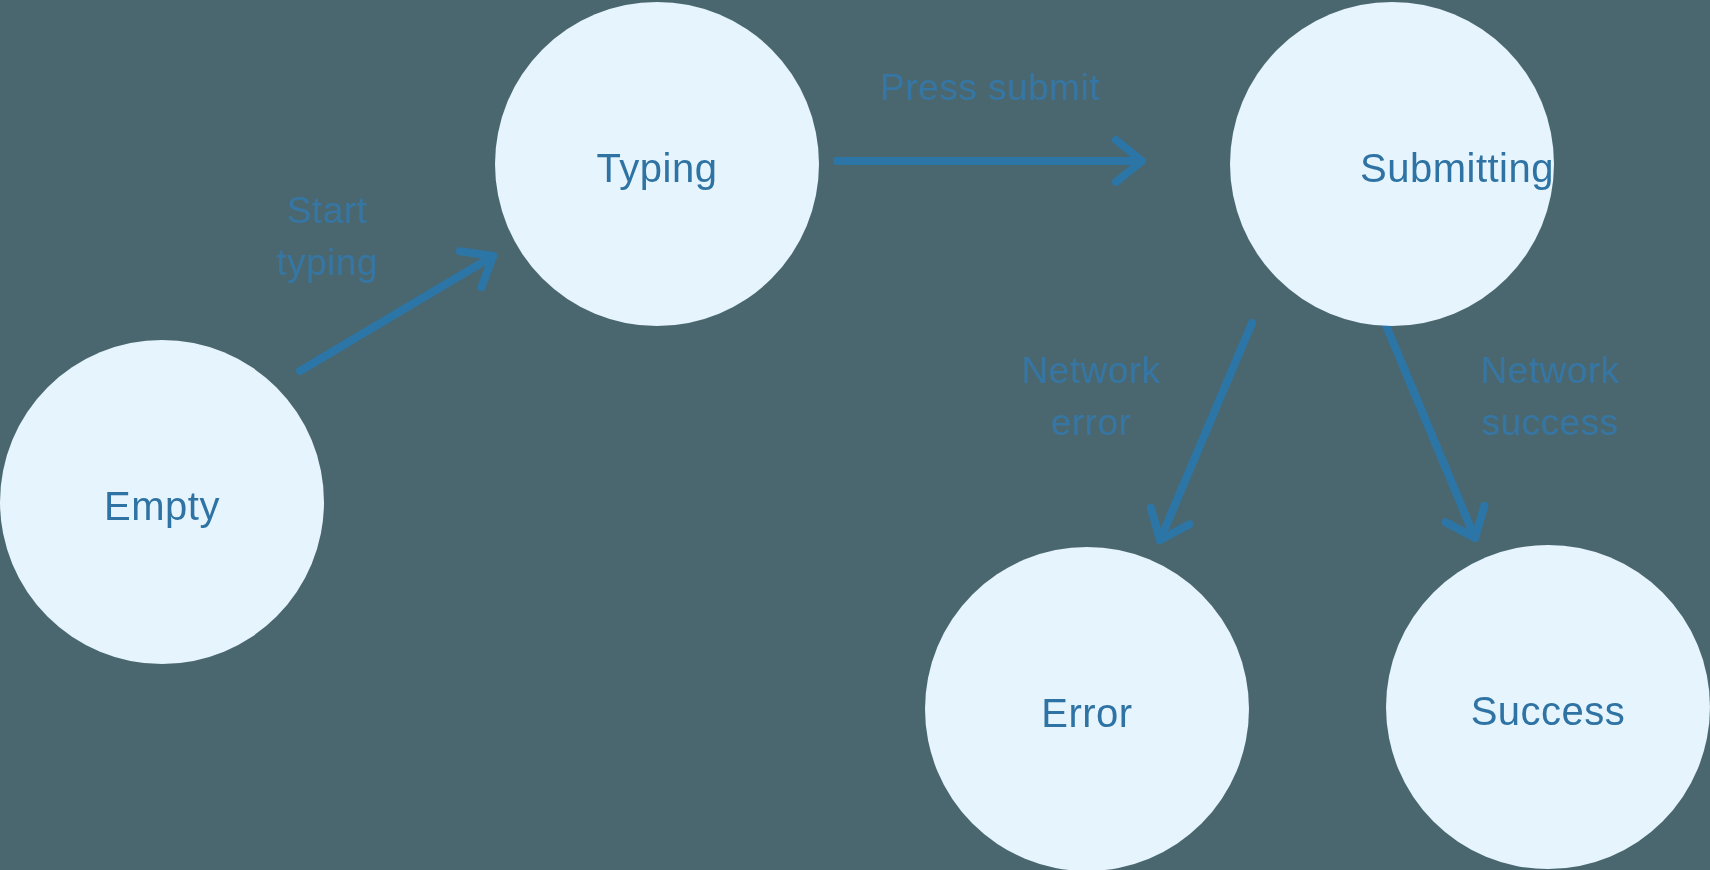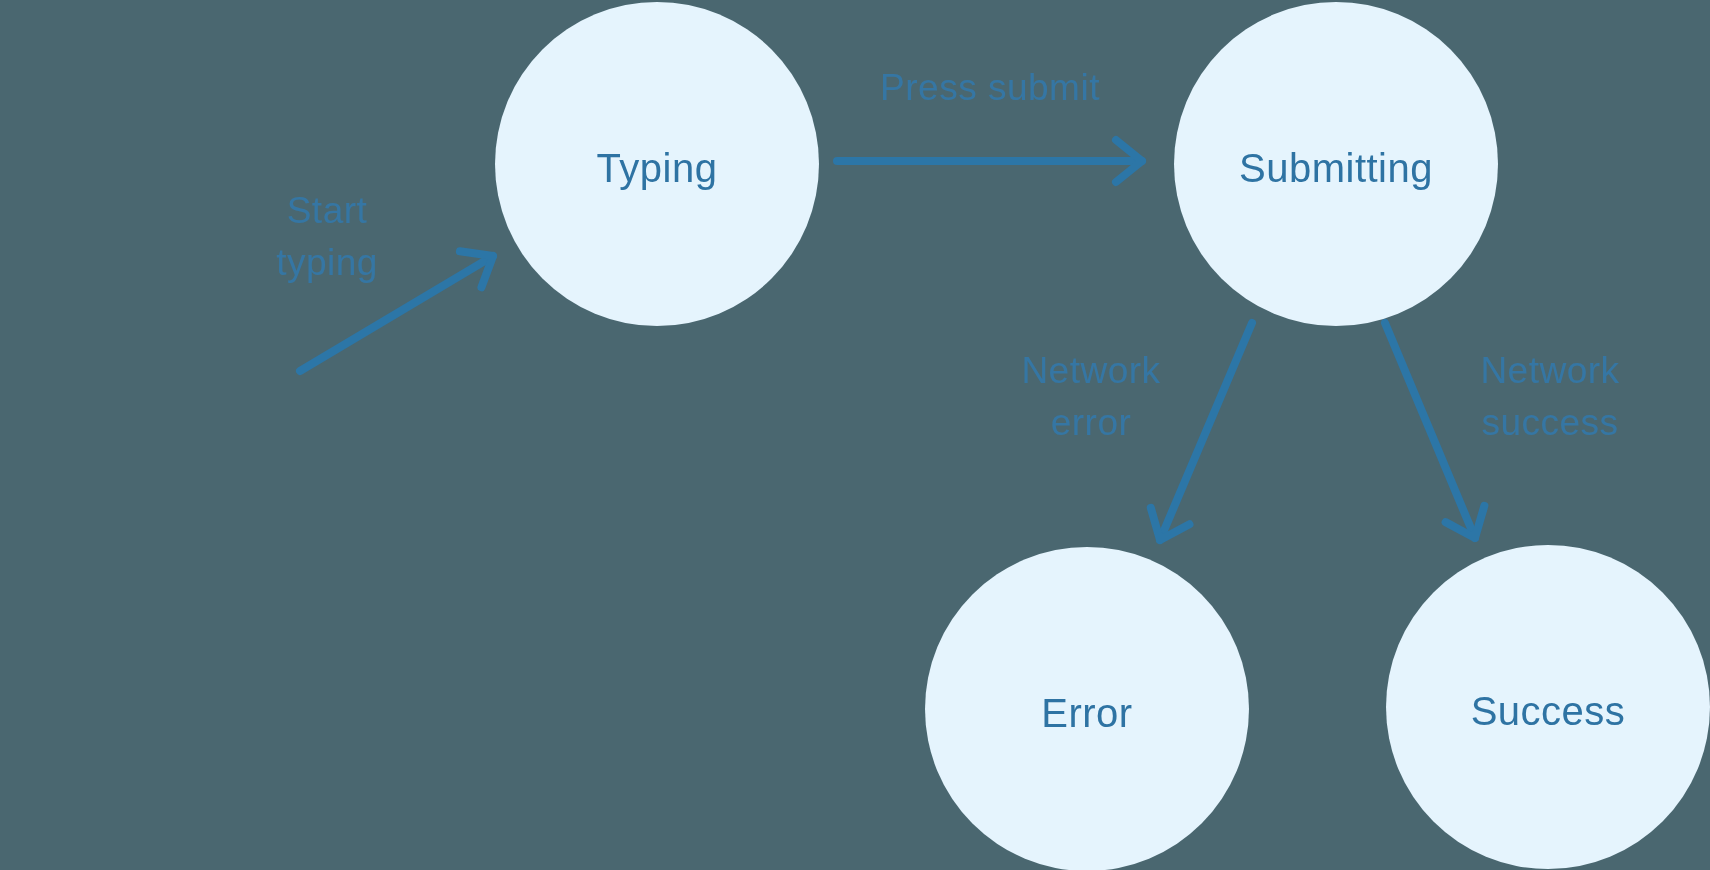--- a/index.html
+++ b/index.html
@@ -48,21 +48,21 @@
     font-size: 37px;
     font-weight: 500;
     line-height: 52px;
     letter-spacing: 0.5px;
     text-align: center;
     white-space: pre-line;
   }
   
   .node-empty      { left: 0px;    top: 340px; }
   .node-typing     { left: 495px;  top: 2px;   }
-  .node-submitting { left: 1174px; top: 2px;   }
+  .node-submitting { left: 1230px; top: 2px; justify-content: flex-end;   }
   .node-error      { left: 925px;  top: 547px; }
   .node-success    { left: 1386px; top: 545px; }
   
   .lbl-start-typing    { left: 327px;  top: 237px; }
   .lbl-press-submit    { left: 990px;  top: 88px;  }
   .lbl-network-error   { left: 1091px; top: 397px; }
   .lbl-network-success { left: 1550px; top: 397px; }
 </style>
 </head>
 <body>
@@ -76,20 +76,23 @@
       </marker>
     </defs>
     <g stroke="#2C76A7" stroke-width="8" fill="none" stroke-linecap="round">
       <path d="M 300 371 L 493 256" marker-end="url(#chevron)"></path>
       <path d="M 837 161 L 1142 161" marker-end="url(#chevron)"></path>
       <path d="M 1252 323 L 1160 540" marker-end="url(#chevron)"></path>
       <path d="M 1385 323 L 1475 538" marker-end="url(#chevron)"></path>
     </g>
   </svg>
 
+  <div class="state-node node-empty">
+    <span class="state-label">Empty</span>
+  </div>
 
   <div class="state-node node-typing">
     <span class="state-label">Typing</span>
   </div>
 
   <div class="state-node node-submitting">
     <span class="state-label">Submitting</span>
   </div>
 
   <div class="state-node node-error">

